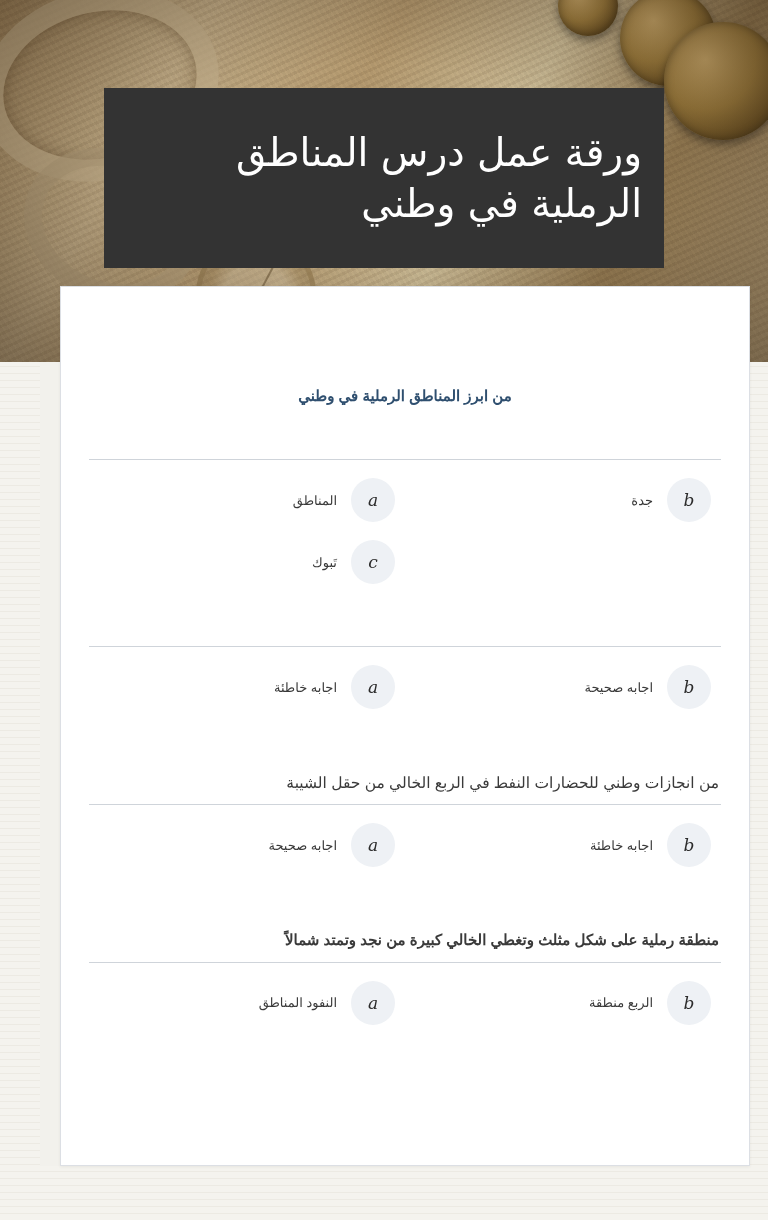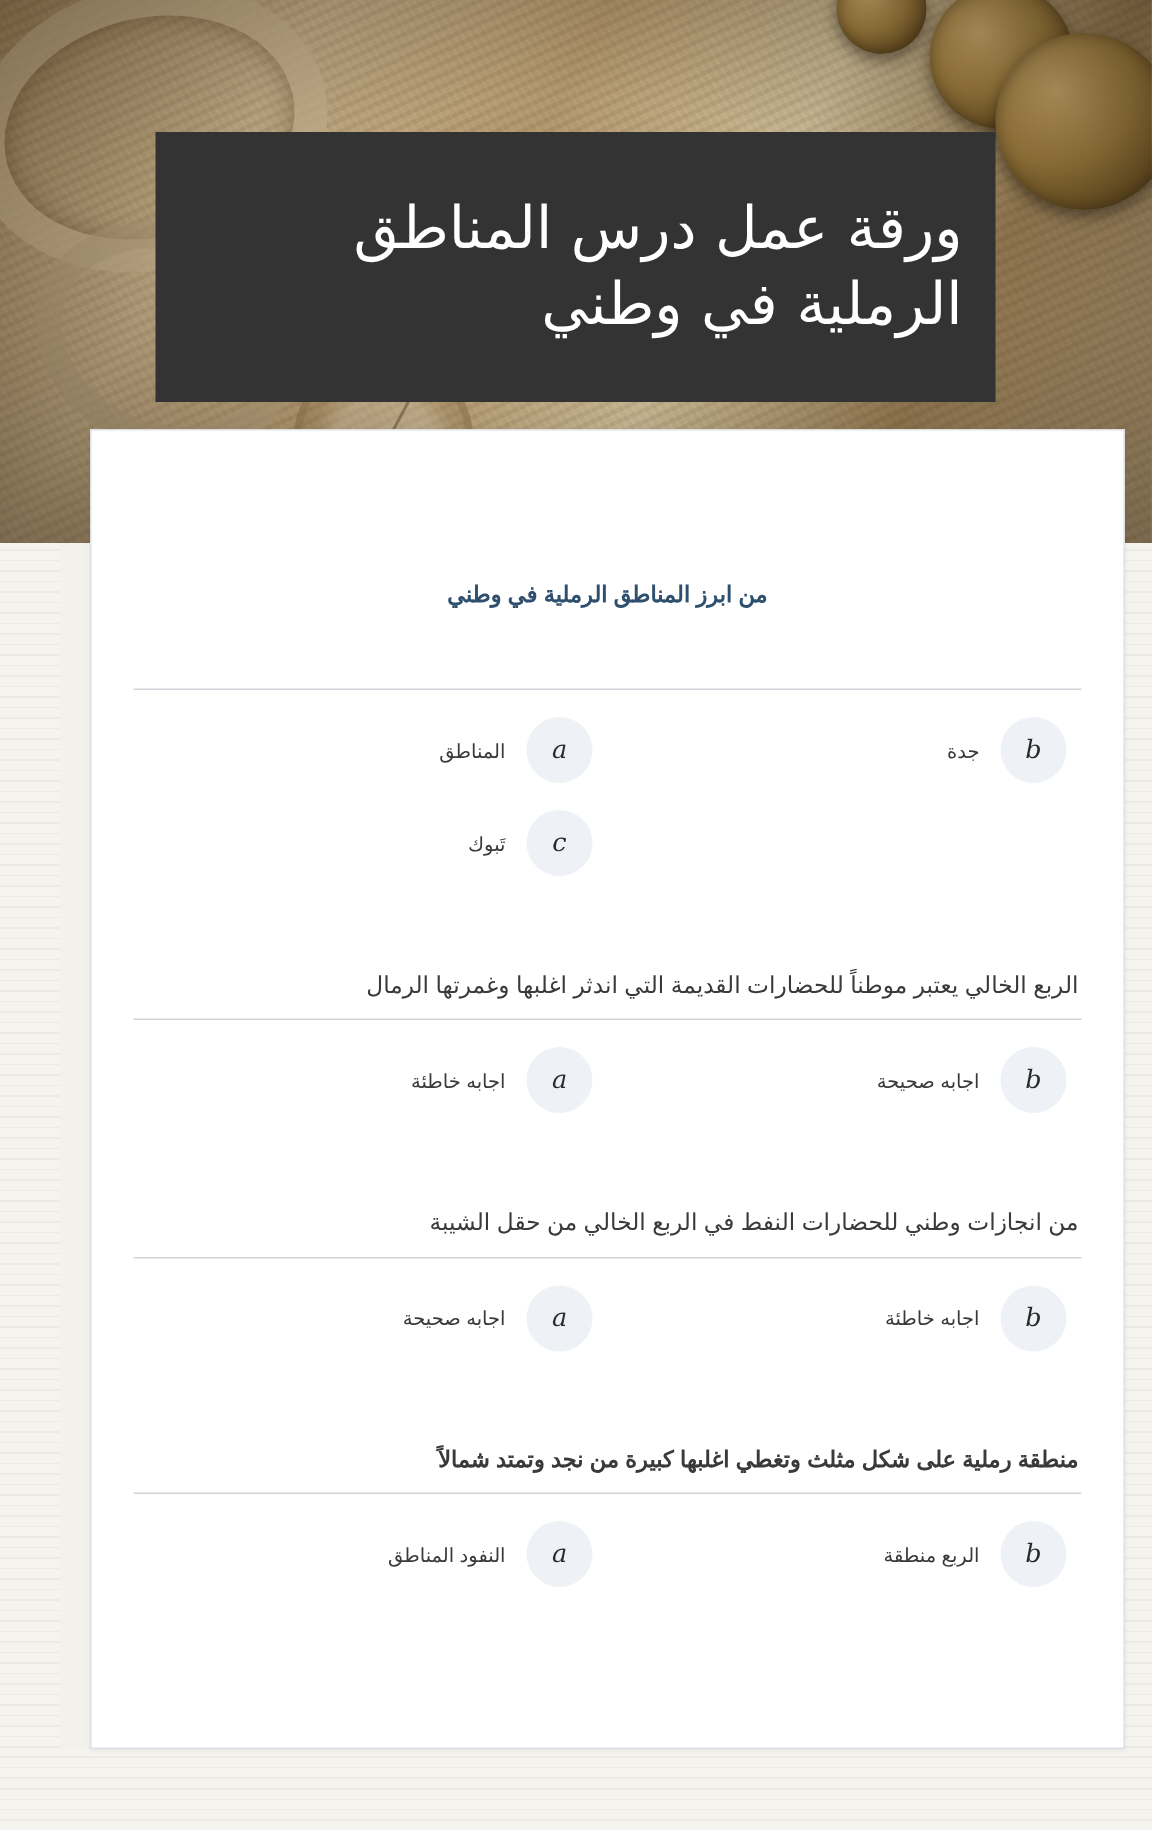--- a/index.html
+++ b/index.html
@@ -233,21 +233,20 @@
         <span class="option-label">جدة</span>
       </div>
       <div class="option">
         <span class="bubble">c</span>
         <span class="option-label">تَبوك</span>
       </div>
     </div>
   </div>
 
   <div class="question-block">
-    <div class="question-text">الربع الخالي يعتبر موطناً للحضارات القديمة التي اندثر اغلبها وغمرتها الرمال</div>
     <hr class="divider">
     <div class="options">
       <div class="option">
         <span class="bubble">a</span>
         <span class="option-label">اجابه خاطئة</span>
       </div>
       <div class="option">
         <span class="bubble">b</span>
         <span class="option-label">اجابه صحيحة</span>
       </div>
@@ -263,21 +262,21 @@
         <span class="option-label">اجابه صحيحة</span>
       </div>
       <div class="option">
         <span class="bubble">b</span>
         <span class="option-label">اجابه خاطئة</span>
       </div>
     </div>
   </div>
 
   <div class="question-block">
-    <div class="question-text bold">منطقة رملية على شكل مثلث وتغطي  اغلبها  كبيرة من نجد وتمتد شمالاً</div>
+    <div class="question-text bold">منطقة رملية على شكل مثلث وتغطي  الخالي  كبيرة من نجد وتمتد شمالاً</div>
     <hr class="divider">
     <div class="options">
       <div class="option">
         <span class="bubble">a</span>
         <span class="option-label">النفود المناطق</span>
       </div>
       <div class="option">
         <span class="bubble">b</span>
         <span class="option-label">الربع منطقة</span>
       </div>

